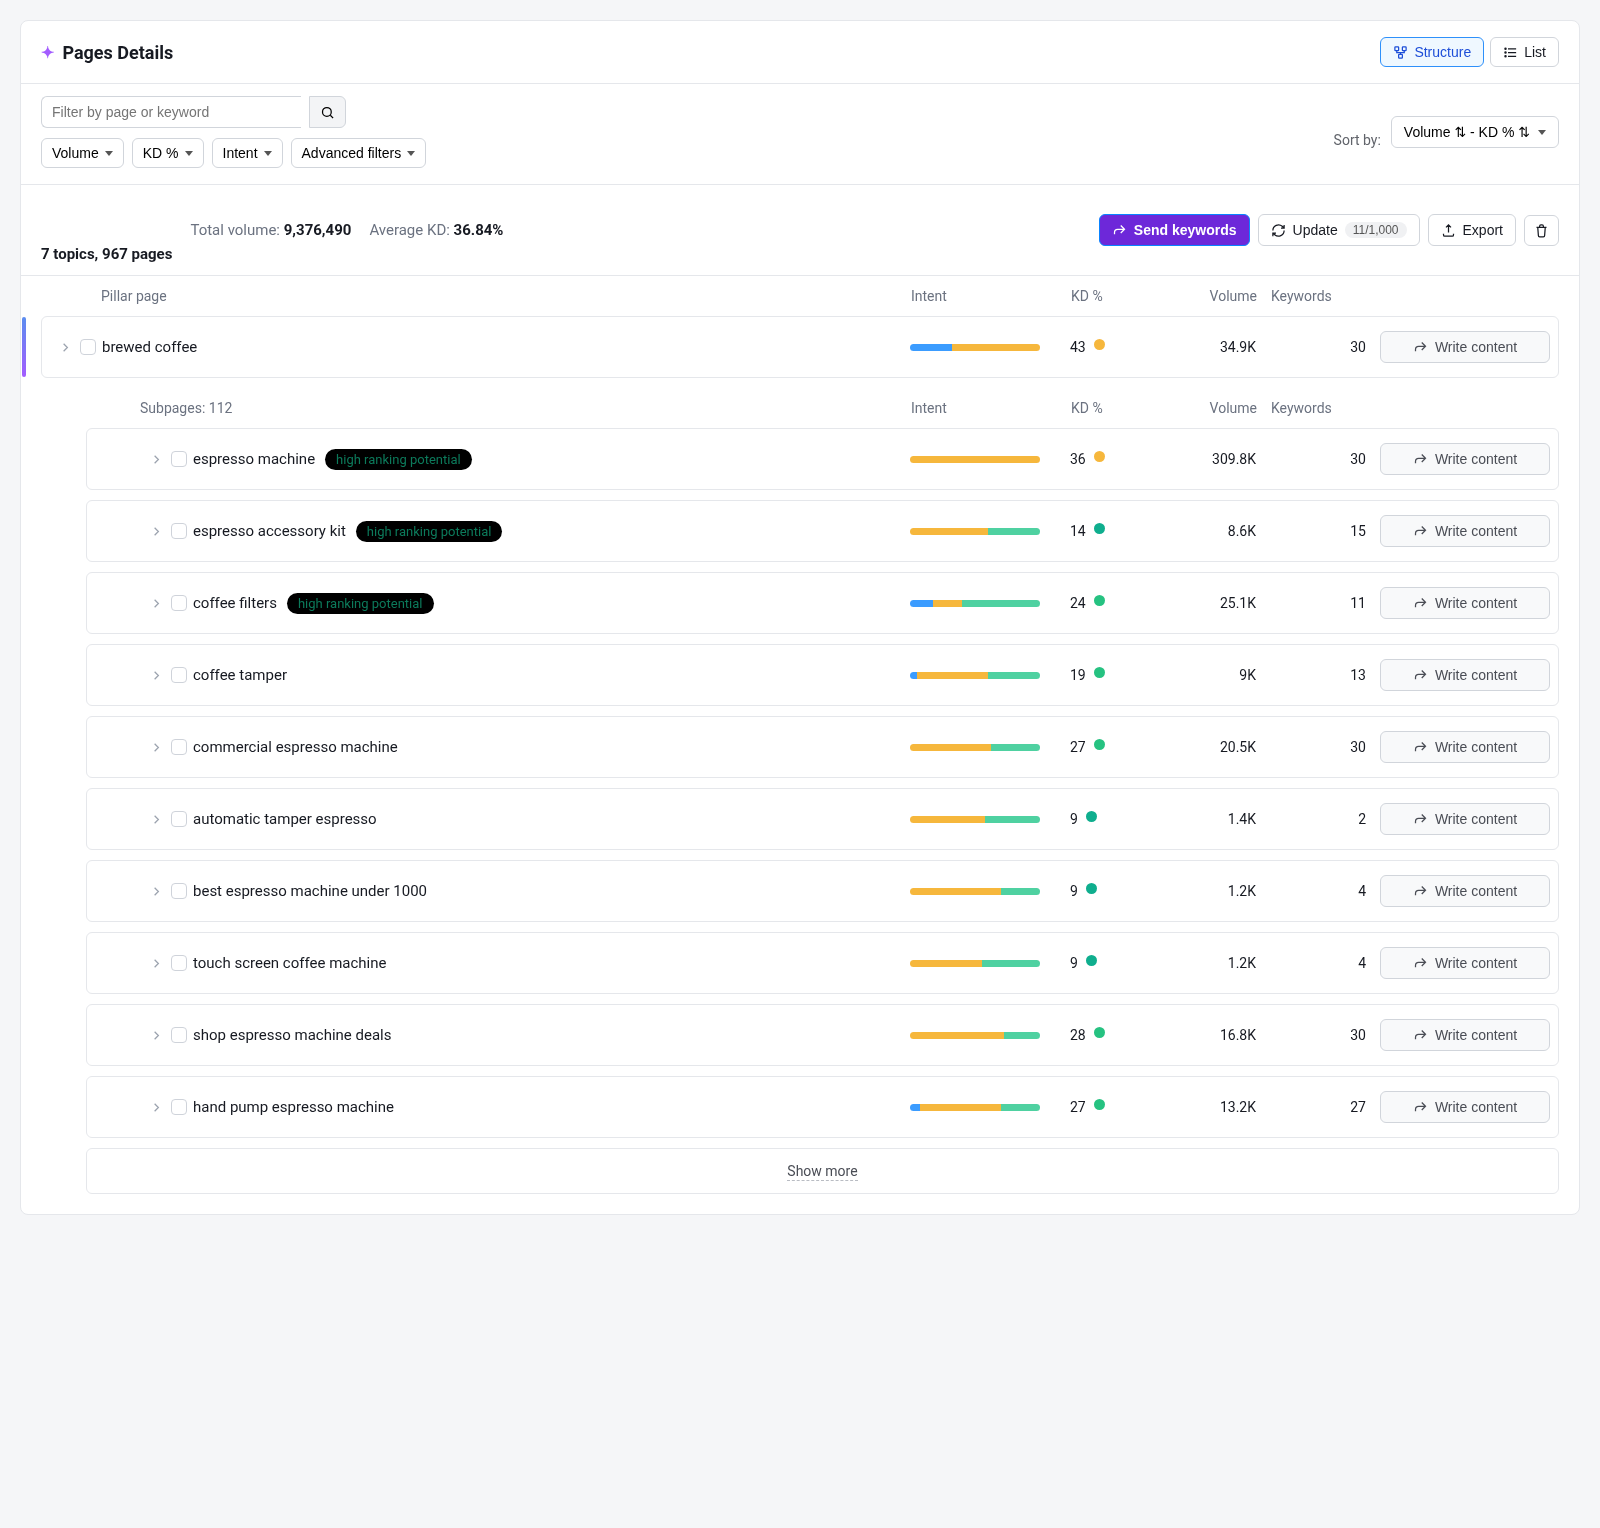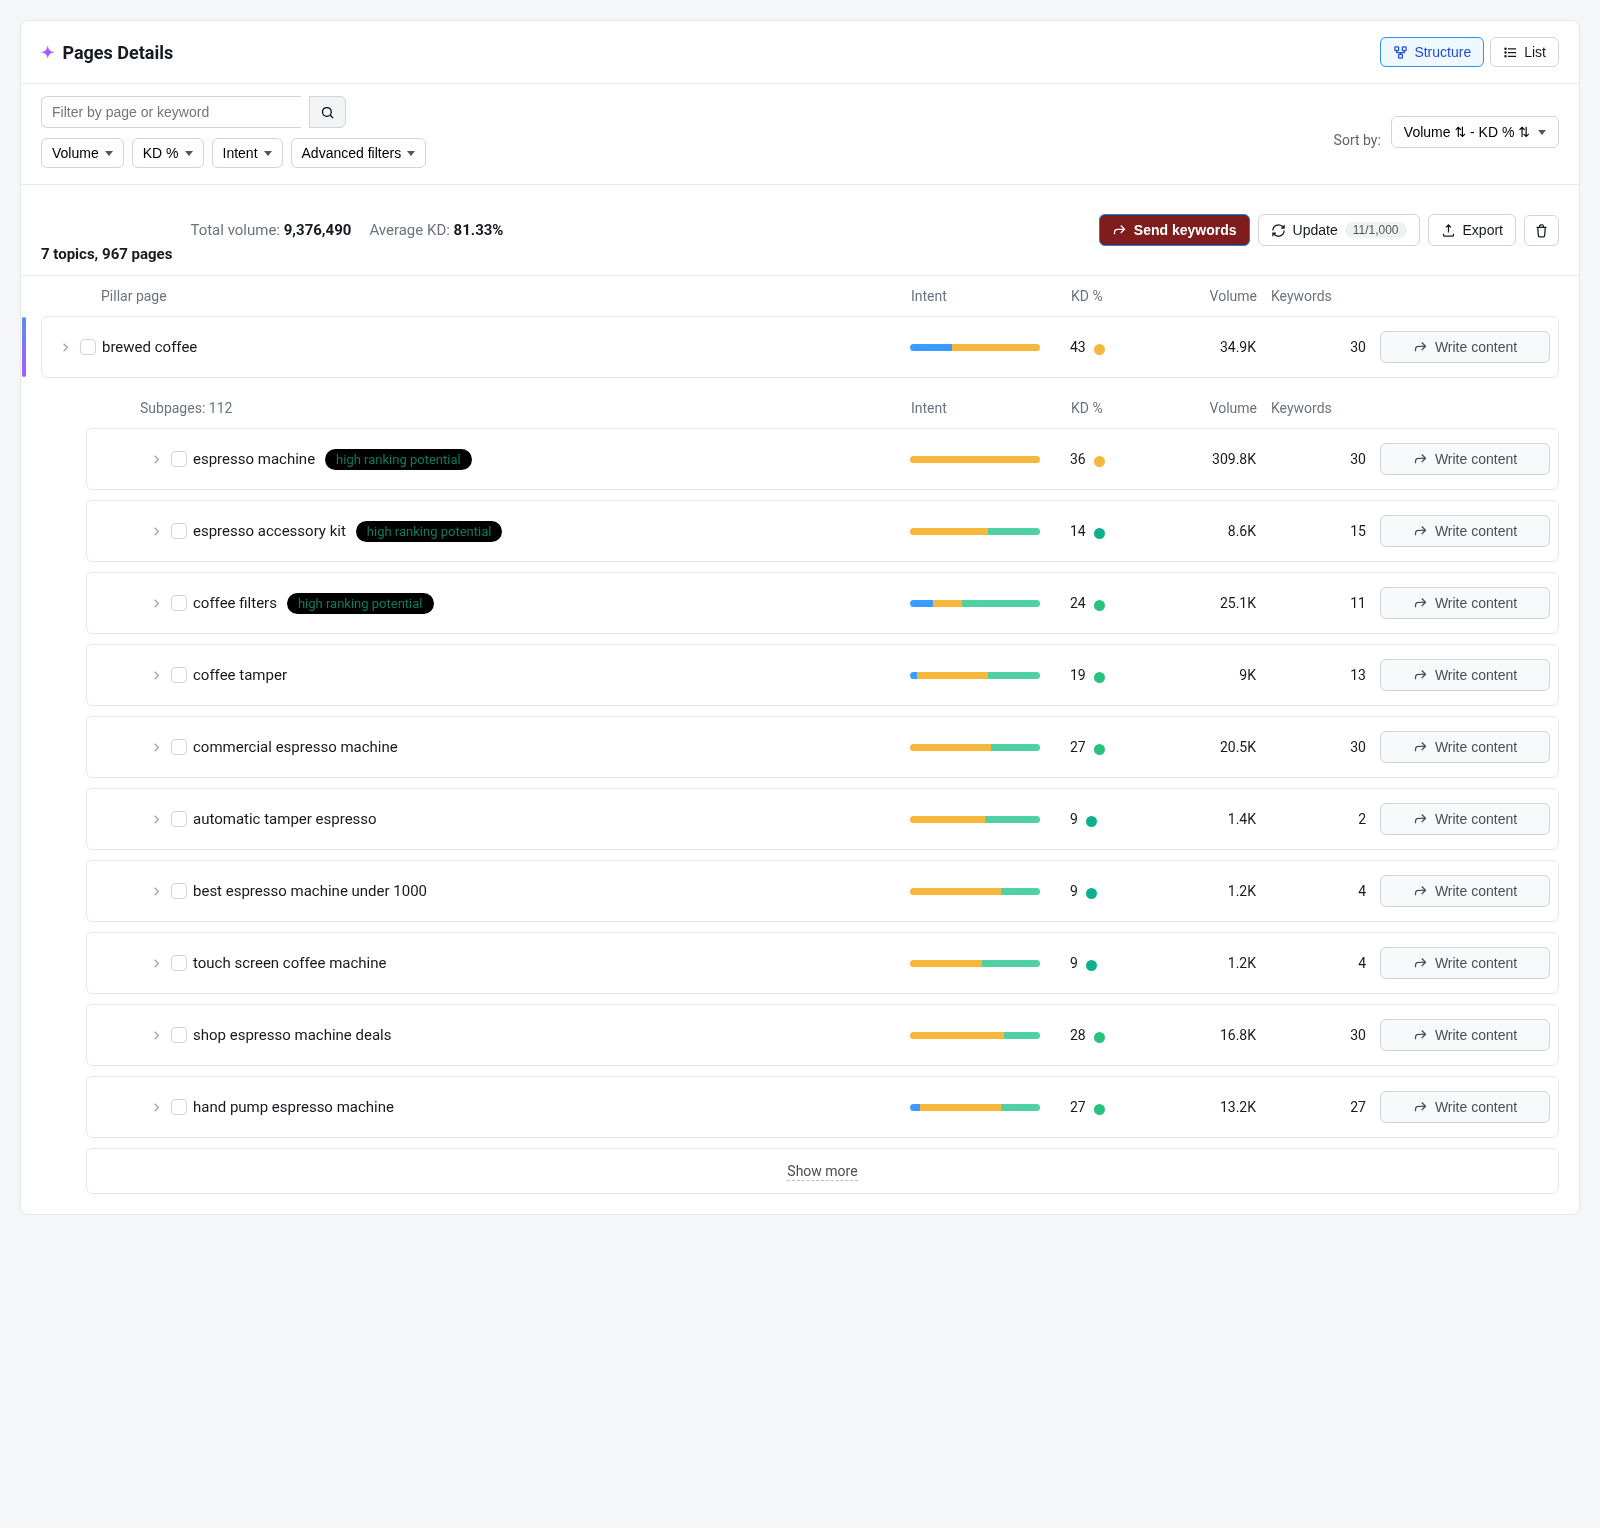--- a/index.html
+++ b/index.html
@@ -20,41 +20,41 @@
 .chip-row { display: flex; gap: 8px; }
 .chip { display: flex; align-items: center; gap: 6px; border: 1px solid #d1d5db; border-radius: 6px; padding: 6px 10px; background: #fff; cursor: pointer; font-size: 14px; }
 .sort-group { display: flex; align-items: flex-end; gap: 10px; }
 .sort-label { color: #61646b; }
 .sort-btn { display: flex; align-items: center; gap: 8px; border: 1px solid #d1d5db; border-radius: 6px; padding: 7px 12px; background: #fff; cursor: pointer; font-size: 14px; }
 .summary-bar { display: flex; align-items: center; justify-content: space-between; padding: 12px 20px; border-top: 1px solid #e5e7eb; border-bottom: 1px solid #e5e7eb; flex-wrap: wrap; gap: 10px; }
 .summary-left { display: flex; align-items: center; gap: 18px; font-size: 15px; }
 .summary-left b { font-weight: 700; margin-top: 48px; }
 .actions { display: flex; align-items: center; gap: 8px; }
 .btn { display: flex; align-items: center; gap: 7px; border: 1px solid #d1d5db; border-radius: 6px; padding: 7px 12px; background: #fff; cursor: pointer; font-size: 14px; color: #171a22; }
-.btn-primary { background: #7f1d1d; border-color: #0a84ff; color: #fff; font-weight: 600; }
+.btn-primary { background: #6d28d9; border-color: #0a84ff; color: #fff; font-weight: 600; }
 .btn-icon-only { padding: 7px 9px; }
 .badge { background: #f0f1f3; border-radius: 10px; padding: 1px 8px; font-size: 12px; color: #555; }
 .table-wrap { padding: 0 20px 20px; }
 .thead { display: grid; grid-template-columns: 30px 22px 1fr 160px 90px 110px 110px 170px; align-items: center; padding: 12px 8px; color: #6b7280; font-size: 14px; }
 .row-card { background: #fff; border: 1px solid #e5e7eb; border-radius: 6px; margin-bottom: 10px; }
 .row { display: grid; grid-template-columns: 30px 22px 1fr 160px 90px 110px 110px 170px; align-items: center; padding: 14px 8px; }
 .row.pillar { position: relative; }
 .pillar-accent { position: absolute; left: -20px; top: 0; bottom: 0; width: 4px; background: linear-gradient(180deg,#5b8def,#a35cff); border-radius: 4px; }
 .row.sub { grid-template-columns: 30px 22px 1fr 160px 90px 110px 110px 170px; padding-left: 54px; }
 .subrows { margin-left: 45px; }
 .chevron { color: #9ca3af; cursor: pointer; display:flex; align-items:center; justify-content:center; }
 .chk { width: 16px; height: 16px; border: 1px solid #cfd3da; border-radius: 4px; cursor: pointer; }
 .pname { display: flex; align-items: center; gap: 10px; font-size: 15px; }
 .tag { background: #000000; color: #0c7a5b; border-radius: 12px; padding: 3px 11px; font-size: 13px; }
 .intent-bar { height: 7px; border-radius: 4px; overflow: hidden; display: flex; width: 130px; }
 .seg { height: 100%; }
 .seg.blue { background: #3b9cff; }
 .seg.orange { background: #f6b73c; }
 .seg.green { background: #4fd1a1; }
-.kd-cell { display: flex; align-items: flex-end; gap: 8px; justify-content: flex-start; }
+.kd-cell { display: flex; align-items: flex-start; gap: 8px; justify-content: flex-start; }
 .dot { width: 11px; height: 11px; border-radius: 50%; }
 .dot.yellow { background: #f6b73c; }
 .dot.green { background: #26c281; }
 .dot.teal { background: #0fae8e; }
 .num-right { text-align: right; padding-right: 14px; }
 .write-btn { display: flex; align-items: center; gap: 7px; border: 1px solid #d1d5db; border-radius: 6px; padding: 7px 11px; background: #f8f9fa; cursor: pointer; font-size: 14px; color: #4a4d55; width: 100%; justify-content: center; }
 .show-more { text-align: center; padding: 14px; color: #4a4d55; cursor: pointer; border: 1px solid #e5e7eb; border-radius: 6px; }
 .show-more span { border-bottom: 1px dashed #b9bcc3; padding-bottom: 1px; }
 svg.ico { width: 15px; height: 15px; stroke: currentColor; fill: none; stroke-width: 2; }
 .caret-down { width:0;height:0;border-left:4px solid transparent;border-right:4px solid transparent;border-top:5px solid #555;display:inline-block; }
@@ -131,21 +131,21 @@
         <span>Volume ⇅  -  KD % ⇅</span>
         <span class="caret-down"></span>
       </button>
     </div>
   </div>
 
   <div class="summary-bar">
     <div class="summary-left">
       <b>7 topics, 967 pages</b>
       <span><span class="muted">Total volume:</span> <b>9,376,490</b></span>
-      <span><span class="muted">Average KD:</span> <b>81.33%</b></span>
+      <span><span class="muted">Average KD:</span> <b>36.84%</b></span>
     </div>
     <div class="actions">
       <button class="btn btn-primary">
         <svg class="ico" viewBox="0 0 24 24" style="stroke:#fff">
             <path d="M14 4l6 6-6 6M20 10H9a5 5 0 00-5 5v3"></path>
           </svg>
         <span>Send keywords</span>
       </button>
       <button class="btn">
         <svg class="ico" viewBox="0 0 24 24">

